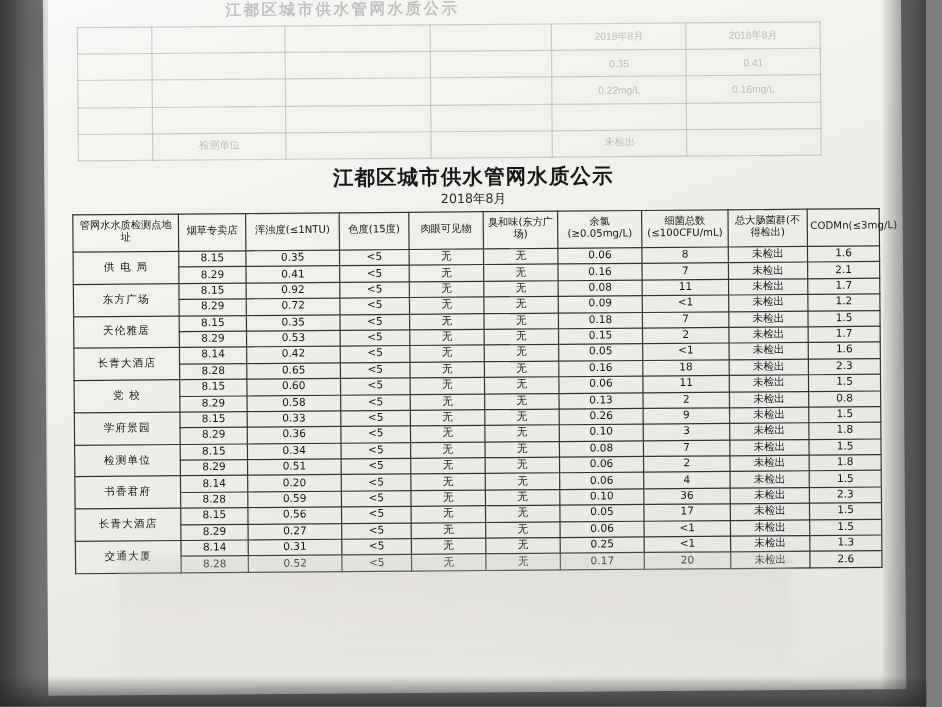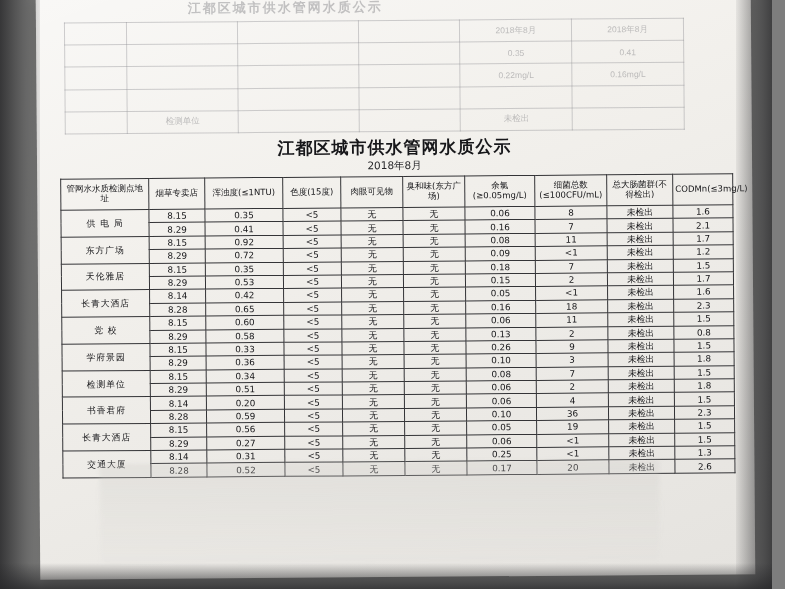--- a/index.html
+++ b/index.html
@@ -441,21 +441,21 @@
               <td class="num">2.3</td>
             </tr>
             <tr>
               <td class="site" rowspan="2">长青大酒店</td>
               <td class="num">8.15</td>
               <td class="num">0.56</td>
               <td class="num">&lt;5</td>
               <td class="num">无</td>
               <td class="num">无</td>
               <td class="num">0.05</td>
-              <td class="num">19</td>
+              <td class="num">17</td>
               <td class="num">未检出</td>
               <td class="num">1.5</td>
             </tr>
             <tr>
               <td class="num">8.29</td>
               <td class="num">0.27</td>
               <td class="num">&lt;5</td>
               <td class="num">无</td>
               <td class="num">无</td>
               <td class="num">0.06</td>

